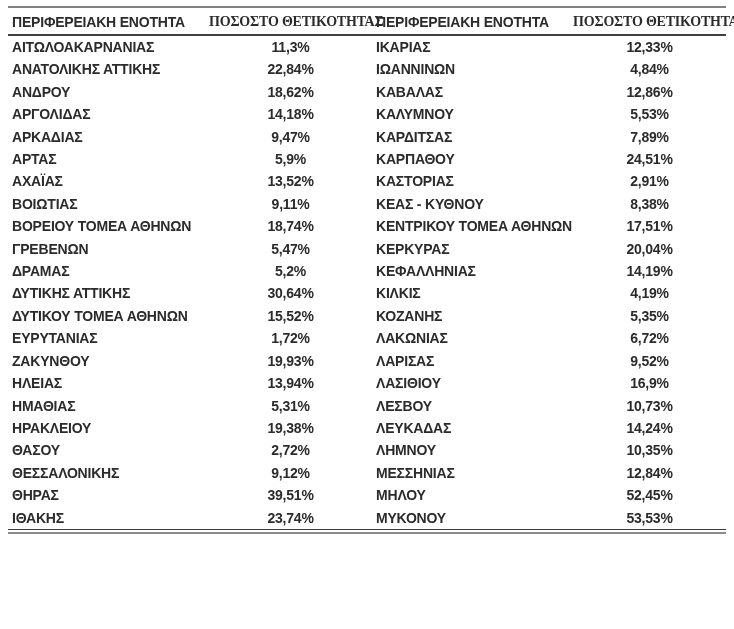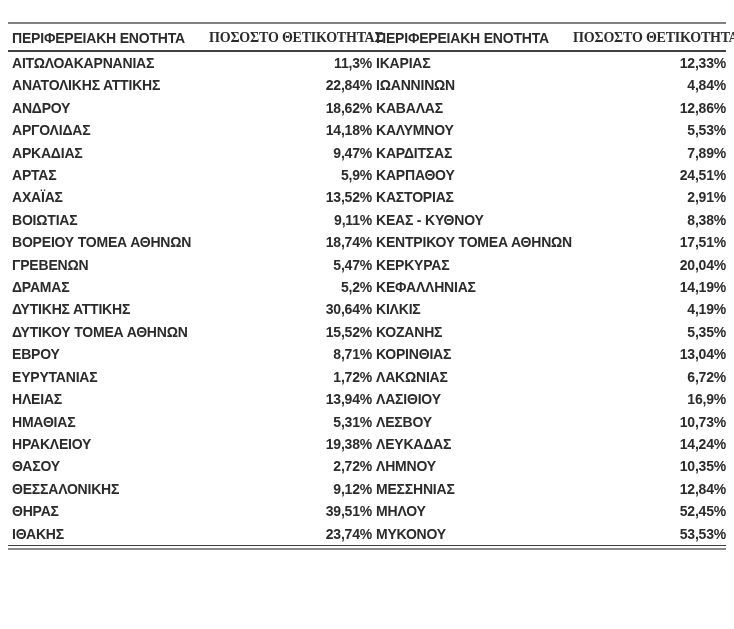--- a/index.html
+++ b/index.html
@@ -7,21 +7,21 @@
     padding: 0;
     background: #ffffff;
   }
   body {
     width: 734px;
     height: 629px;
     font-family: "Liberation Sans", sans-serif;
     overflow: hidden;
   }
   .table-wrap {
-    margin: 22px 8px 0 8px;
+    margin: 6px 8px 0 8px;
     width: 718px;
   }
   table.positivity {
     width: 718px;
     border-collapse: collapse;
     table-layout: fixed;
     border-top: 2px solid #808080;
     border-bottom: 1px solid #3b3b3b;
   }
   col.c-name1 { width: 28.0%; }
@@ -49,21 +49,21 @@
     font-weight: bold;
     color: #2b2b2b;
     height: 22.4px;
     line-height: 22.4px;
     padding: 0 0 0 4px;
     letter-spacing: -0.2px;
     white-space: nowrap;
     overflow: hidden;
   }
   tbody td.pct {
-    text-align: right;
+    text-align: center;
     padding-left: 0;
   }
   .bottom-thick-rule {
     height: 2px;
     background: #8a8a8a;
     margin-top: 2px;
   }
 </style>
 </head>
 <body>
@@ -157,30 +157,30 @@
           <td class="name">ΚΙΛΚΙΣ</td>
           <td class="pct">4,19%</td>
         </tr>
         <tr>
           <td class="name">ΔΥΤΙΚΟΥ ΤΟΜΕΑ ΑΘΗΝΩΝ</td>
           <td class="pct">15,52%</td>
           <td class="name">ΚΟΖΑΝΗΣ</td>
           <td class="pct">5,35%</td>
         </tr>
         <tr>
-          <td class="name">ΕΒΡΟΥ</td>
-          <td class="pct">8,71%</td>
-          <td class="name">ΚΟΡΙΝΘΙΑΣ</td>
-          <td class="pct">13,04%</td>
-        </tr>
-        <tr>
           <td class="name">ΕΥΡΥΤΑΝΙΑΣ</td>
           <td class="pct">1,72%</td>
           <td class="name">ΛΑΚΩΝΙΑΣ</td>
           <td class="pct">6,72%</td>
+        </tr>
+        <tr>
+          <td class="name">ΖΑΚΥΝΘΟΥ</td>
+          <td class="pct">19,93%</td>
+          <td class="name">ΛΑΡΙΣΑΣ</td>
+          <td class="pct">9,52%</td>
         </tr>
         <tr>
           <td class="name">ΗΛΕΙΑΣ</td>
           <td class="pct">13,94%</td>
           <td class="name">ΛΑΣΙΘΙΟΥ</td>
           <td class="pct">16,9%</td>
         </tr>
         <tr>
           <td class="name">ΗΜΑΘΙΑΣ</td>
           <td class="pct">5,31%</td>

